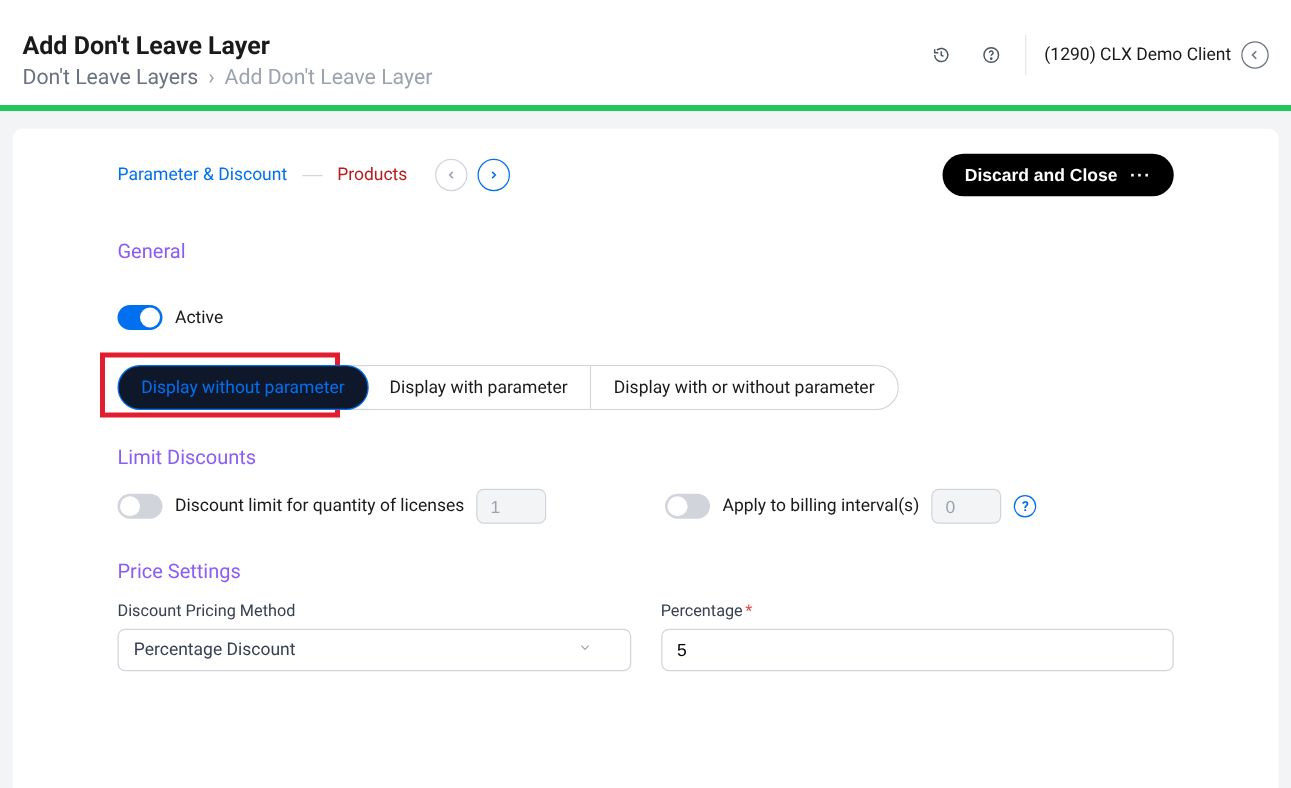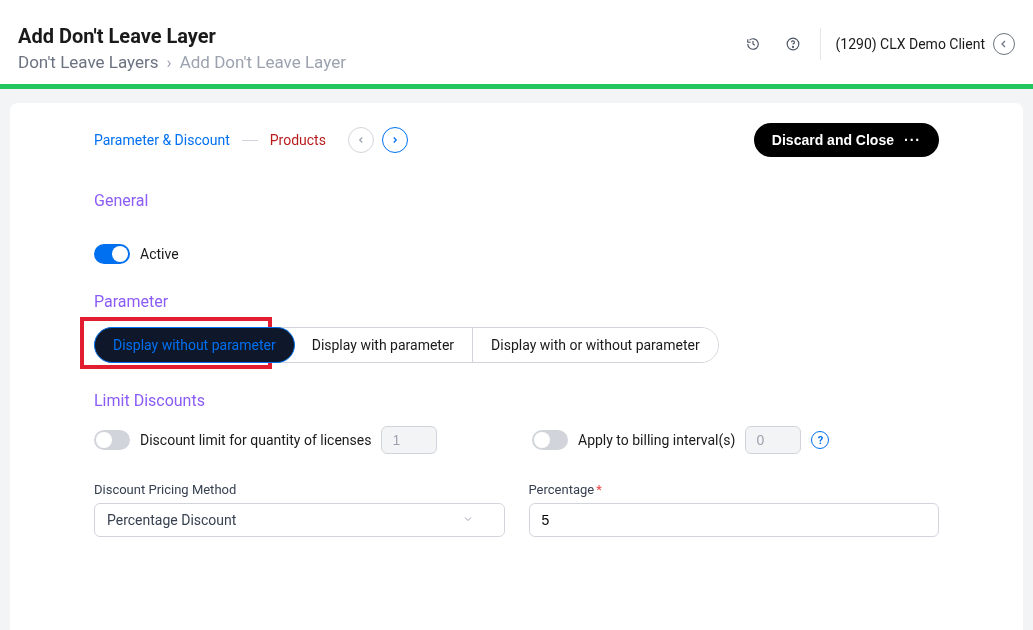--- a/index.html
+++ b/index.html
@@ -143,21 +143,20 @@
             <div class="toggle on">
                 <div class="knob"></div>
               </div>
             <span>Active</span>
           </div>
         </div>
       </div>
     </div>
 
     <div class="section-block">
-      <h2 class="section">Parameter</h2>
       <div class="param-wrap">
         <div class="seg-group">
           <div class="seg-item selected">Display without parameter</div>
           <div class="seg-item">Display with parameter</div>
           <div class="seg-item">Display with or without parameter</div>
         </div>
         <div class="highlight-box" style="left:-14px; top:-10px; width:192px; height:52px;"></div>
       </div>
     </div>
 
@@ -180,20 +179,21 @@
               </div>
             <span>Apply to billing interval(s)</span>
             <input class="small-input" disabled="" value="0" style="">
             <span class="help-q">?</span>
           </div>
         </div>
       </div>
     </div>
 
     <div class="section-block" style="margin-bottom:0;">
+      <h2 class="section">Price Settings</h2>
       <div class="price-row">
         <div class="price-col">
           <label class="field-label">Discount Pricing Method</label>
           <div class="select">
             <span>Percentage Discount</span>
             <span class="chev">
               <svg width="12" height="12" viewBox="0 0 24 24" fill="none" stroke="currentColor" stroke-width="2">
                   <path d="M6 9l6 6 6-6"></path>
                 </svg>
             </span>

